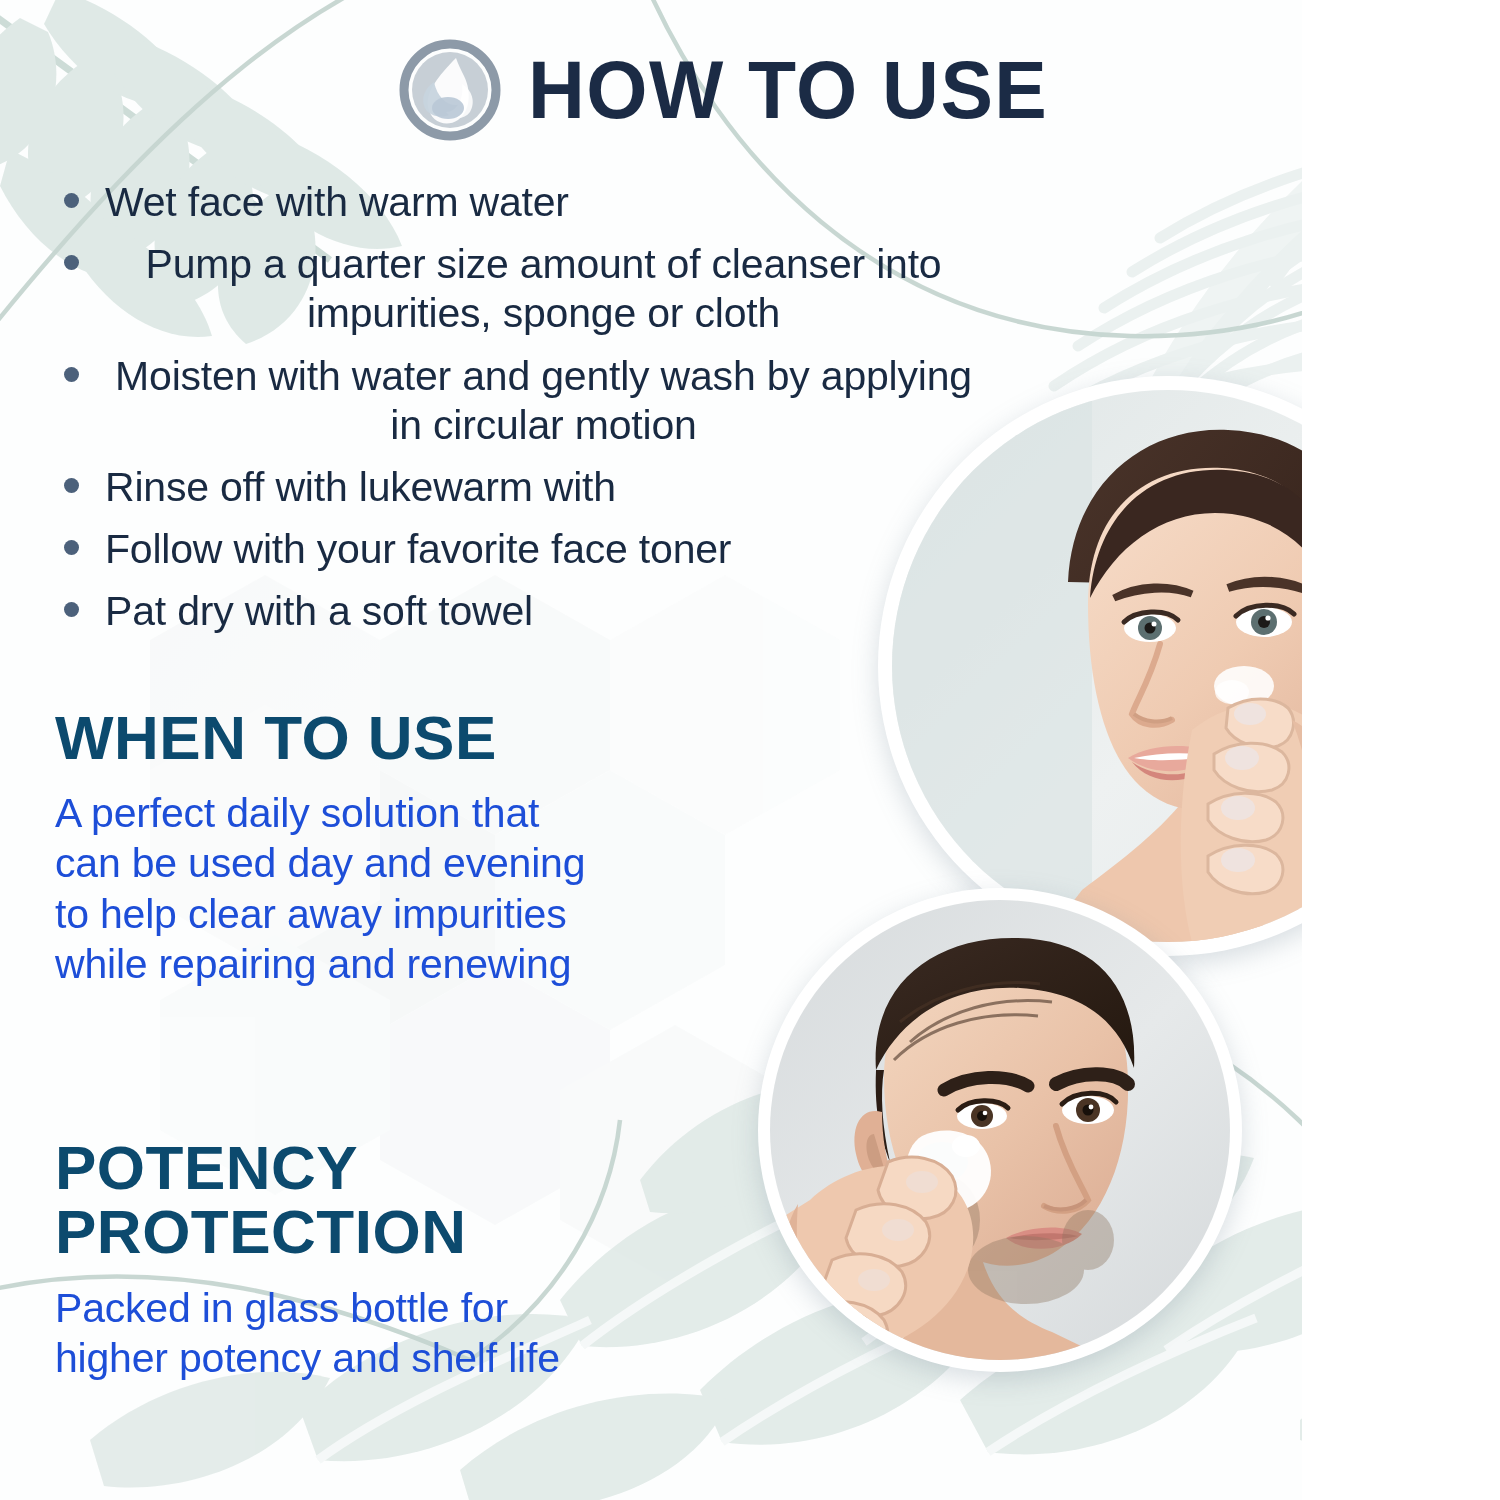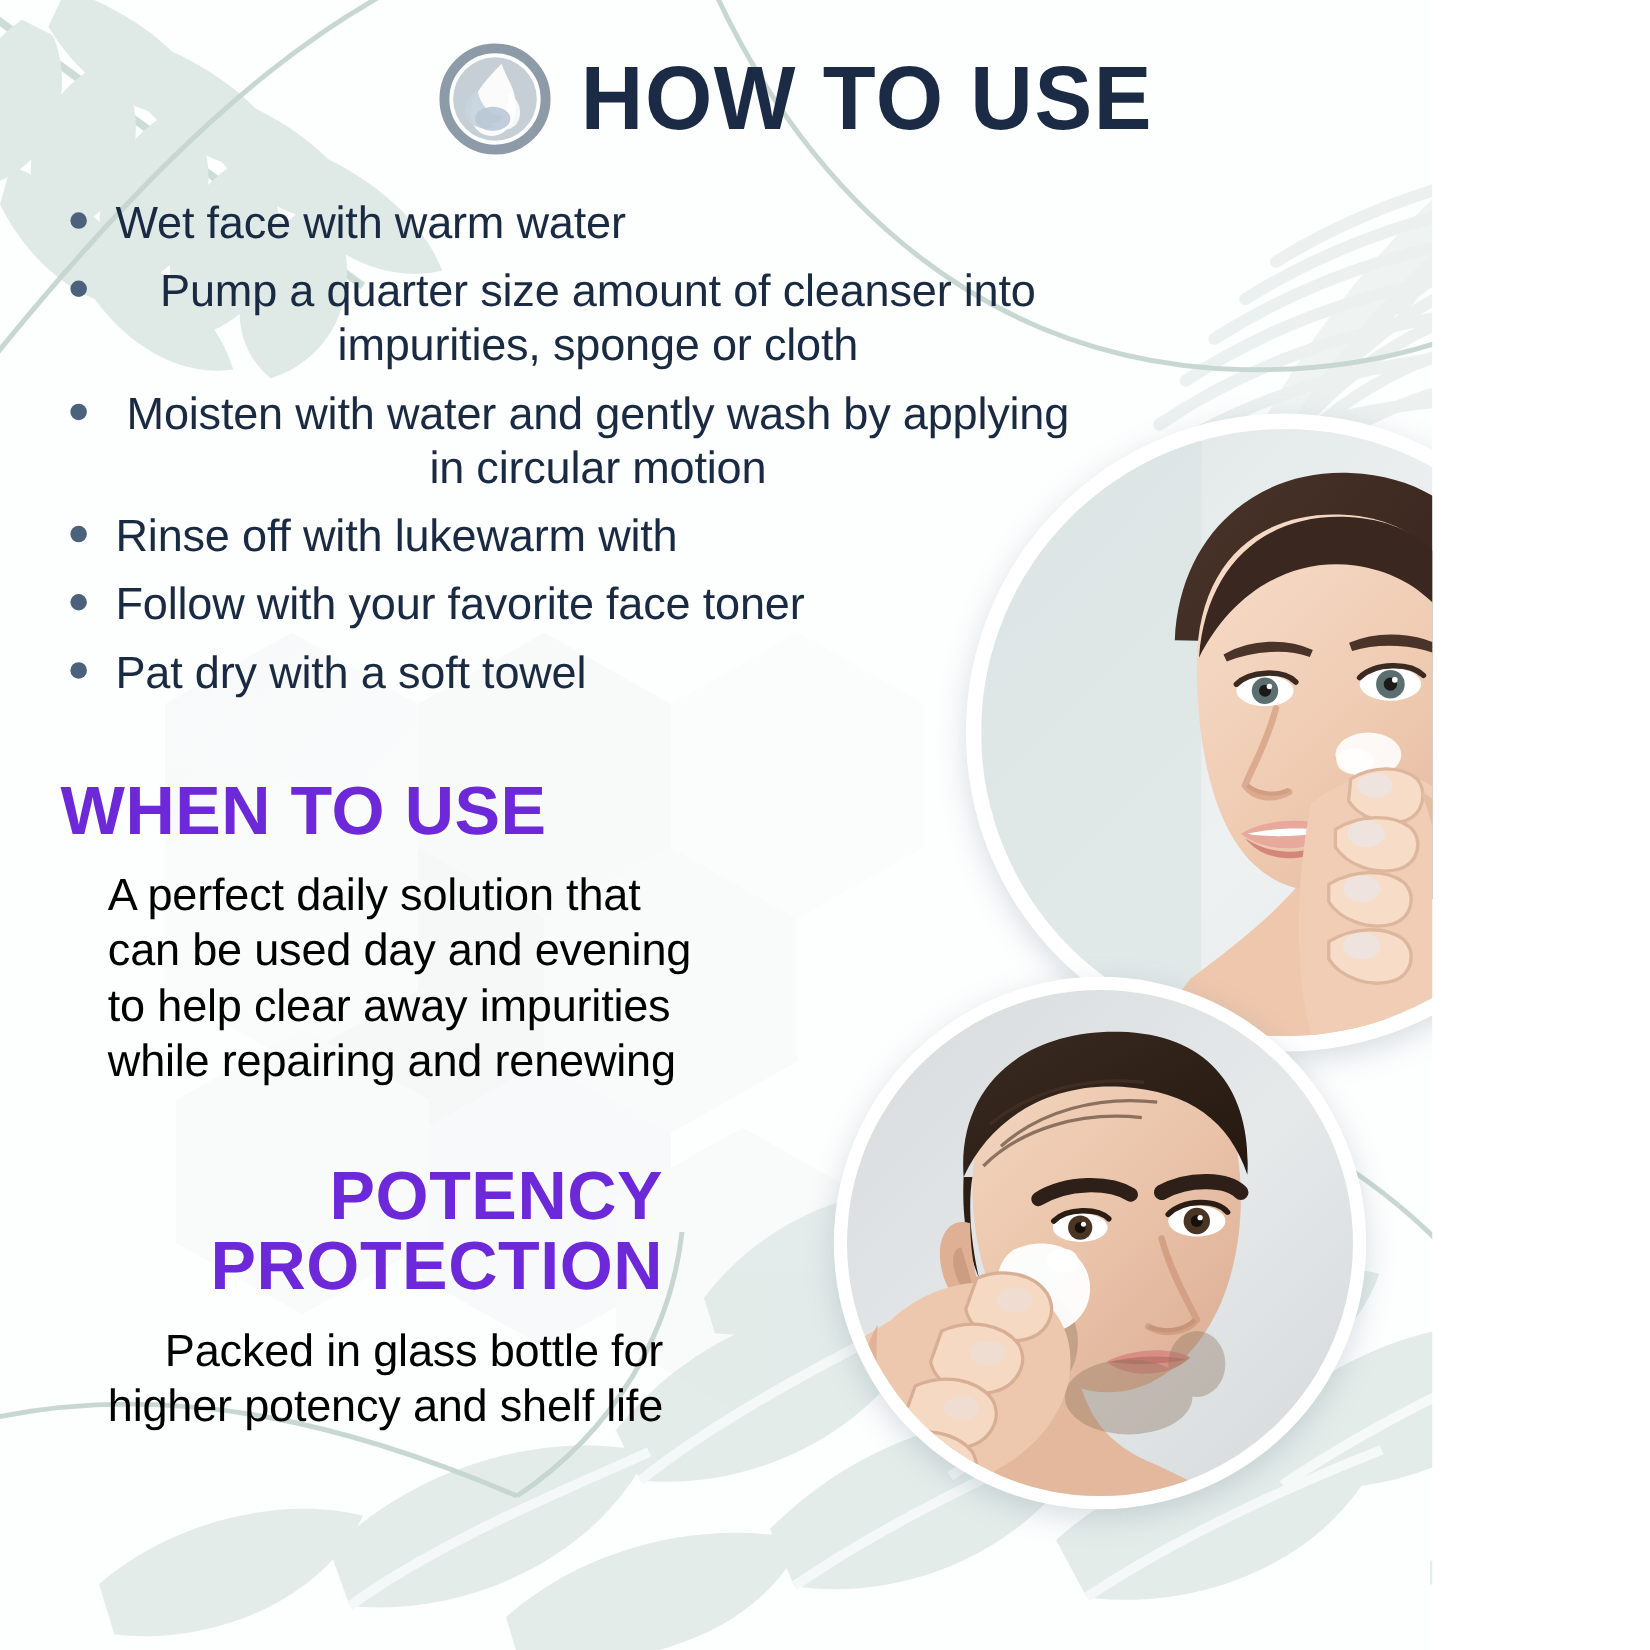--- a/index.html
+++ b/index.html
@@ -64,38 +64,37 @@
     color:#192a42;
     font-size:41px;
     line-height:1.20;
     letter-spacing:-0.2px;
     font-weight:400;
   }
 
   
   .section{position:absolute;left:55px;}
   .sec-when{top:706px;}
-  .sec-potency{top:1056px;text-align:right;}
+  .sec-potency{top:1136px;}
   .sec-heading{
-    color:#6d28d9;
+    color:#0c4a6e;
     font-weight:bold;
     font-size:62px;
     line-height:1.04;
     letter-spacing:0.5px;
     margin:0 0 18px 0;
     white-space:pre-line;
   }
   .sec-body{
-    color:#000000;
+    color:#1d4ed8;
     font-size:41px;
     line-height:1.22;
     letter-spacing:-0.2px;
     white-space:pre-line;
     font-weight:400;
-    margin-left:43px;
   }
 
   
   .photo{
     position:absolute;
     border-radius:50%;
     background:#ffffff;
     box-shadow:0 8px 26px rgba(120,135,150,0.28);
     overflow:hidden;
   }

